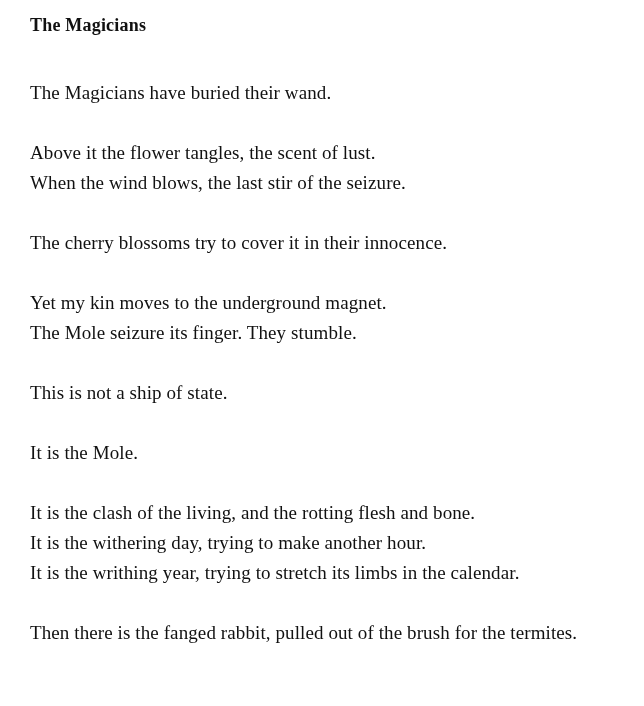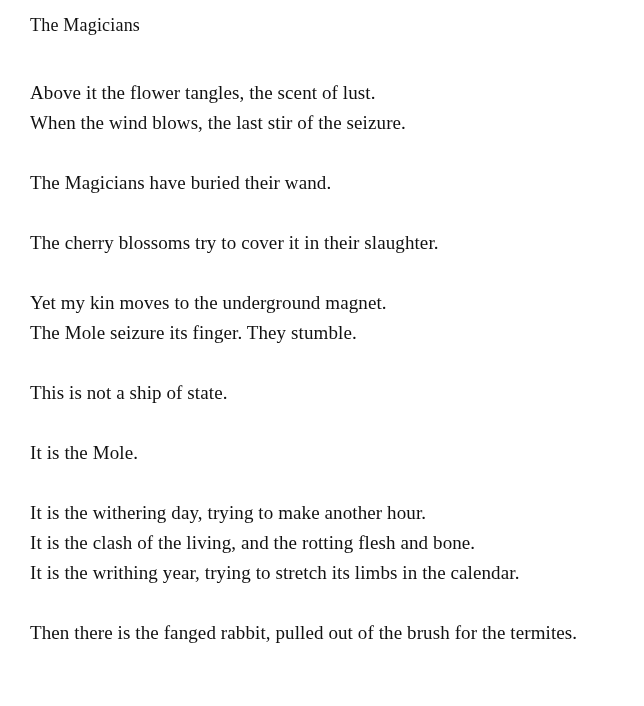--- a/index.html
+++ b/index.html
@@ -17,21 +17,21 @@
   .page {
     box-sizing: border-box;
     width: 644px;
     height: 706px;
     padding: 14px 36px 0 30px;
     background: #ffffff;
   }
   .poem-title {
     font-size: 18px;
     line-height: 22px;
-    font-weight: normal;
+    font-weight: bold;
     margin: 0 0 42px 0;
     letter-spacing: 0.2px;
   }
   .stanza {
     margin: 0 0 30px 0;
   }
   .poem-line {
     margin: 0;
     font-size: 19px;
     line-height: 30px;
@@ -40,41 +40,41 @@
     white-space: nowrap;
   }
 </style>
 </head>
 <body>
 
 <div class="page">
   <h1 class="poem-title">The Magicians</h1>
   <div id="poem-body">
       <div class="stanza">
+        <p class="poem-line">The Magicians have buried their wand.</p>
+      </div>
+      <div class="stanza">
         <p class="poem-line">Above it the flower tangles, the scent of lust.</p>
         <p class="poem-line">When the wind blows, the last stir of the seizure.</p>
       </div>
       <div class="stanza">
-        <p class="poem-line">The Magicians have buried their wand.</p>
-      </div>
-      <div class="stanza">
-        <p class="poem-line">The cherry blossoms try to cover it in their slaughter.</p>
+        <p class="poem-line">The cherry blossoms try to cover it in their innocence.</p>
       </div>
       <div class="stanza">
         <p class="poem-line">Yet my kin moves to the underground magnet.</p>
         <p class="poem-line">The Mole seizure its finger. They stumble.</p>
       </div>
       <div class="stanza">
         <p class="poem-line">This is not a ship of state.</p>
       </div>
       <div class="stanza">
         <p class="poem-line">It is the Mole.</p>
       </div>
       <div class="stanza">
+        <p class="poem-line">It is the clash of the living, and the rotting flesh and bone.</p>
         <p class="poem-line">It is the withering day, trying to make another hour.</p>
-        <p class="poem-line">It is the clash of the living, and the rotting flesh and bone.</p>
         <p class="poem-line">It is the writhing year, trying to stretch its limbs in the calendar.</p>
       </div>
       <div class="stanza">
         <p class="poem-line">Then there is the fanged rabbit, pulled out of the brush for the termites.</p>
       </div>
     </div>
 </div>
 
 </body></html>

